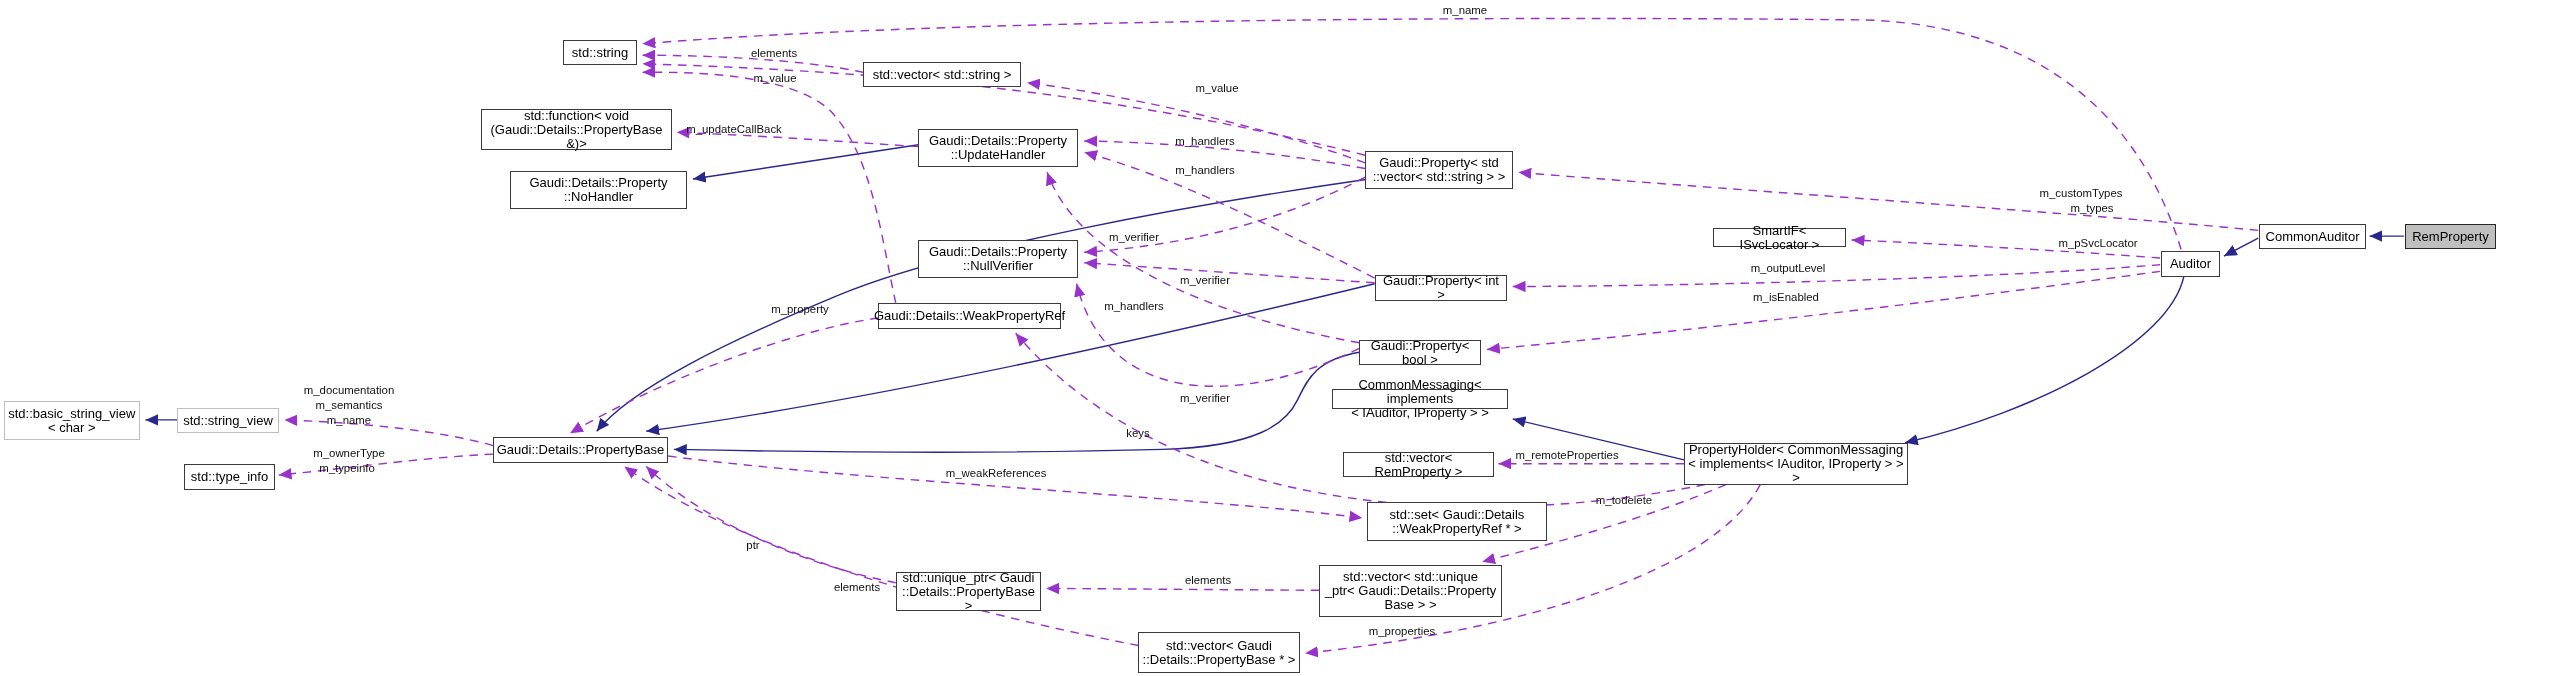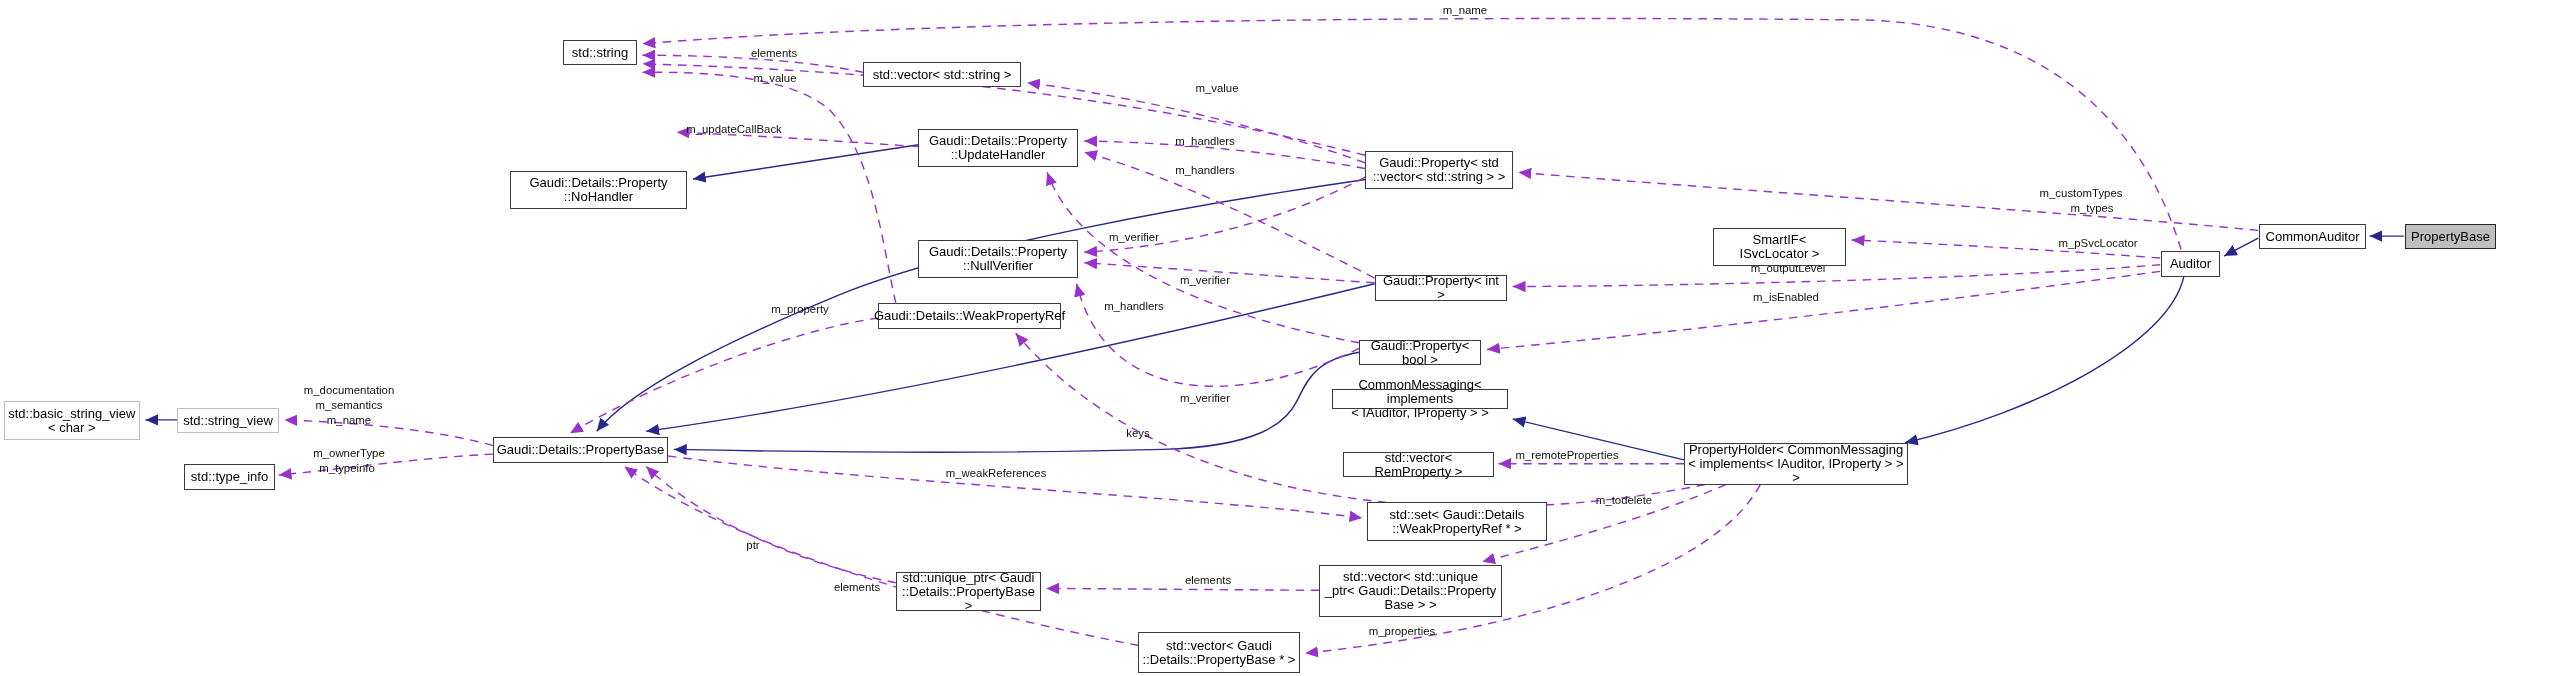--- a/index.html
+++ b/index.html
@@ -97,40 +97,42 @@
   <div class="elabel" style="left:857px;top:581px">elements</div>
   <div class="elabel" style="left:1402px;top:625px">m_properties</div>
   <div class="elabel" style="left:2081px;top:187px">m_customTypes</div>
   <div class="elabel" style="left:2092px;top:202px">m_types</div>
   <div class="elabel" style="left:2098px;top:237px">m_pSvcLocator</div>
   <div class="elabel" style="left:1788px;top:262px">m_outputLevel</div>
   <div class="elabel" style="left:1786px;top:291px">m_isEnabled</div>
 
   <div class="node" style="left:563px;top:40px;width:74px;height:25px">std::string</div>
   <div class="node" style="left:863px;top:62px;width:158px;height:25px">std::vector&lt; std::string &gt;</div>
+  <div class="node" style="left:481px;top:109px;width:191px;height:41px">std::function&lt; void
+(Gaudi::Details::PropertyBase &amp;)&gt;</div>
   <div class="node" style="left:510px;top:171px;width:177px;height:38px">Gaudi::Details::Property
 ::NoHandler</div>
   <div class="node" style="left:918px;top:129px;width:160px;height:38px">Gaudi::Details::Property
 ::UpdateHandler</div>
   <div class="node" style="left:918px;top:240px;width:160px;height:38px">Gaudi::Details::Property
 ::NullVerifier</div>
   <div class="node" style="left:878px;top:303px;width:183px;height:26px">Gaudi::Details::WeakPropertyRef</div>
   <div class="node" style="left:1365px;top:151px;width:148px;height:38px">Gaudi::Property&lt; std
 ::vector&lt; std::string &gt; &gt;</div>
   <div class="node" style="left:1375px;top:275px;width:132px;height:26px">Gaudi::Property&lt; int &gt;</div>
   <div class="node" style="left:1359px;top:340px;width:122px;height:25px">Gaudi::Property&lt; bool &gt;</div>
   <div class="node" style="left:1332px;top:389px;width:176px;height:20px">CommonMessaging&lt; implements
 &lt; IAuditor, IProperty &gt; &gt;</div>
   <div class="node" style="left:1343px;top:452px;width:151px;height:25px">std::vector&lt; RemProperty &gt;</div>
   <div class="node" style="left:1684px;top:443px;width:224px;height:42px">PropertyHolder&lt; CommonMessaging
 &lt; implements&lt; IAuditor, IProperty &gt; &gt; &gt;</div>
-  <div class="node" style="left:1713px;top:228px;width:133px;height:38px">SmartIF&lt; ISvcLocator &gt;</div>
+  <div class="node" style="left:1713px;top:228px;width:133px;height:19px">SmartIF&lt; ISvcLocator &gt;</div>
   <div class="node" style="left:2161px;top:251px;width:59px;height:26px">Auditor</div>
   <div class="node" style="left:2259px;top:224px;width:107px;height:25px">CommonAuditor</div>
-  <div class="node highlight" style="left:2405px;top:224px;width:91px;height:25px">PropertyBase</div>
+  <div class="node highlight" style="left:2405px;top:224px;width:91px;height:25px">RemProperty</div>
   <div class="node light" style="left:3.8px;top:401px;width:136px;height:39px">std::basic_string_view
 &lt; char &gt;</div>
   <div class="node light" style="left:177px;top:408px;width:102px;height:25px">std::string_view</div>
   <div class="node" style="left:184px;top:464px;width:91px;height:26px">std::type_info</div>
   <div class="node" style="left:493px;top:437px;width:175px;height:26px">Gaudi::Details::PropertyBase</div>
   <div class="node" style="left:1367px;top:502px;width:180px;height:39px">std::set&lt; Gaudi::Details
 ::WeakPropertyRef * &gt;</div>
   <div class="node" style="left:1319px;top:565px;width:183px;height:52px">std::vector&lt; std::unique
 _ptr&lt; Gaudi::Details::Property
 Base &gt; &gt;</div>

